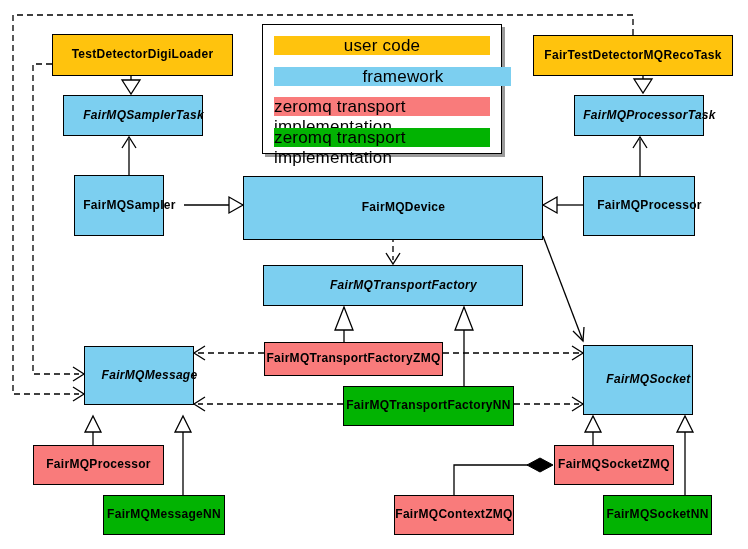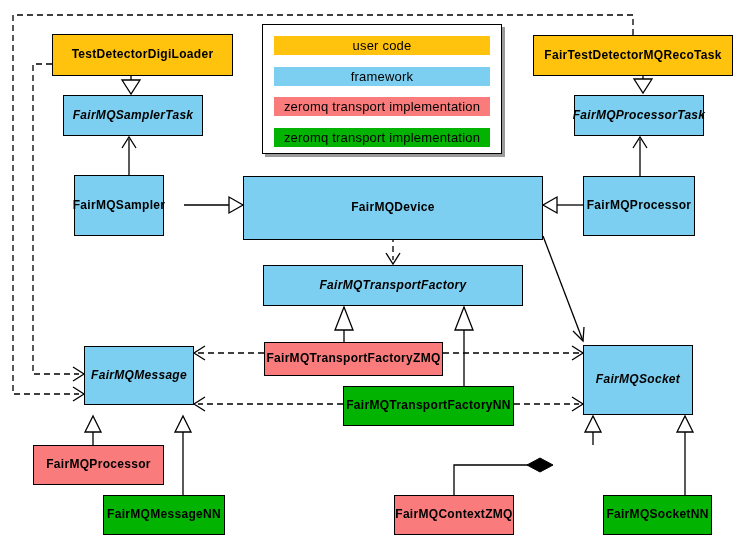--- a/index.html
+++ b/index.html
@@ -8,31 +8,31 @@
     font-family:"Liberation Sans","DejaVu Sans",sans-serif;overflow:hidden;
   }
   #edges{position:absolute;left:0;top:0;width:748px;height:549px;}
   .node{
     position:absolute;box-sizing:border-box;border:1.5px solid #000;
     display:flex;align-items:center;justify-content:center;text-align:right;
     font-size:12px;font-weight:bold;color:#000;letter-spacing:.3px;line-height:1.1;
   }
   .node.abstract span{font-style:italic;}
   .user{background:#FFC30D;}
-  .framework{background:#7CCFF0;}
+  .framework{background:#7CCFF0;padding-left:21px;}
   .zeromq{background:#F97B7B;}
   .nanomsg{background:#02B302;}
   #legend{
     position:absolute;left:262px;top:24px;width:240px;height:130px;box-sizing:border-box;
     background:#fff;border:1.5px solid #000;box-shadow:3px 3px 0 #9a9a9a;
   }
   .legend-bar{
     position:absolute;left:11px;width:216px;height:19px;
-    display:flex;align-items:center;justify-content:center;
-    font-size:13px;font-weight:normal;color:#000;letter-spacing:.2px;
+    display:flex;align-items:flex-start;justify-content:center;
+    font-size:17px;font-weight:normal;color:#000;letter-spacing:.2px;
   }
   .edge{stroke:#000;stroke-width:1.3;fill:none;}
   .edge.dashed{stroke-dasharray:6,4;}
   .tri{fill:#ffffff;stroke:#000;stroke-width:1.3;}
   .vhead{fill:none;stroke:#000;stroke-width:1.3;}
   .diamond{fill:#000;stroke:#000;stroke-width:1;}
 </style>
 </head>
 <body>
 
@@ -157,17 +157,20 @@
   </div>
   <div class="node zeromq" style="left:33px;top:445px;width:131px;height:40px">
     <span>FairMQProcessor</span>
   </div>
   <div class="node nanomsg" style="left:103px;top:495px;width:122px;height:40px">
     <span>FairMQMessageNN</span>
   </div>
   <div class="node zeromq" style="left:394px;top:495px;width:120px;height:40px">
     <span>FairMQContextZMQ</span>
   </div>
+  <div class="node zeromq" style="left:554px;top:445px;width:120px;height:40px">
+    <span>FairMQSocketZMQ</span>
+  </div>
   <div class="node nanomsg" style="left:603px;top:495px;width:109px;height:40px">
     <span>FairMQSocketNN</span>
   </div>
 
 </div>
 
 </body></html>

